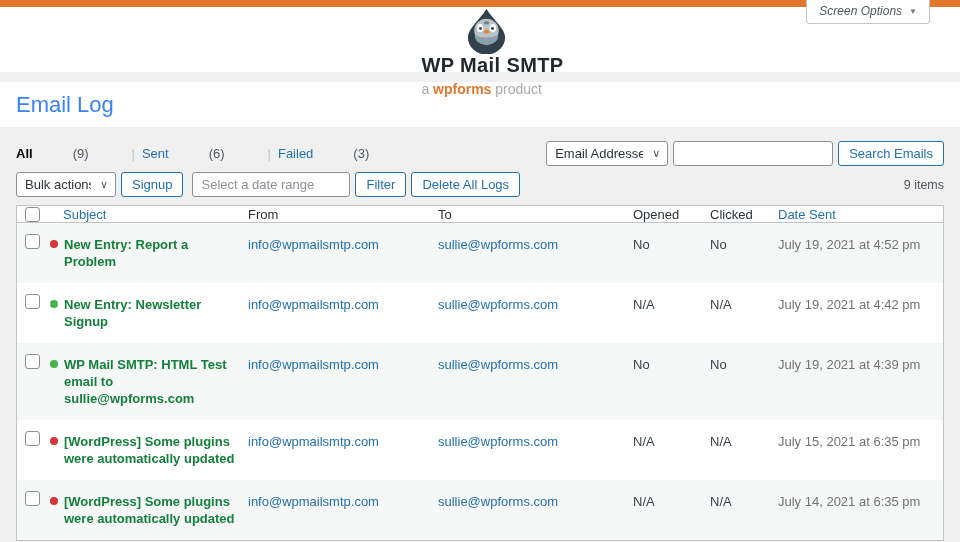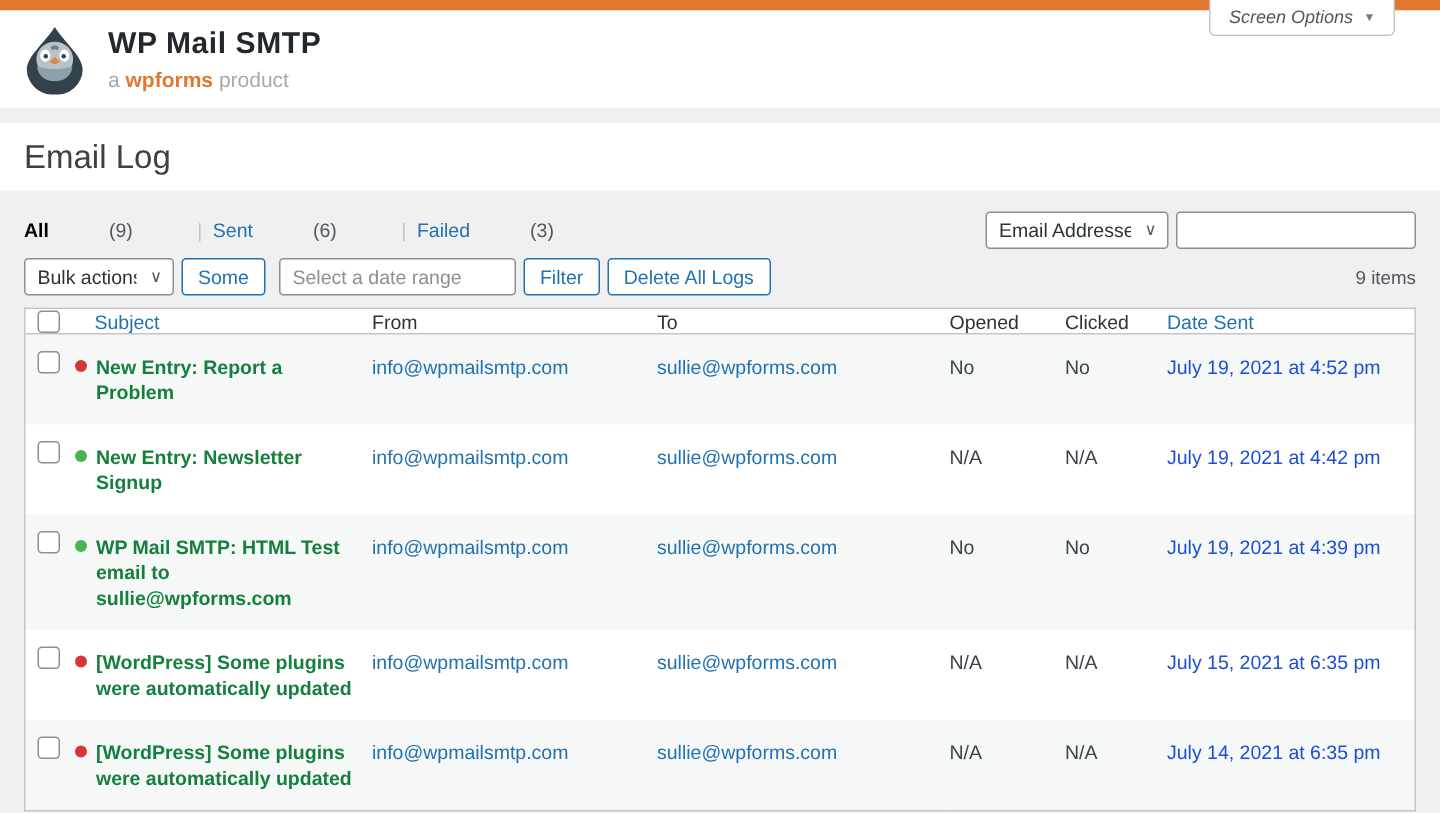--- a/index.html
+++ b/index.html
@@ -26,39 +26,40 @@
     font-style: italic;
   }
   .screen-options .caret { font-size: 8px; color: #787c82; }
 
   
   .plugin-header {
     background: #fff;
     height: 65px;
     display: flex; align-items: center;
     padding-left: 13px;
+    flex-direction: column;
   }
   .logo { width: 47px; height: 47px; flex: 0 0 auto; }
   .title-block { margin-left: 12px; }
   .plugin-title {
     font-size: 20px; font-weight: bold; color: #23282d;
     letter-spacing: 0.4px;
   }
   .plugin-subtitle { font-size: 14px; color: #a7aaad; margin-top: 4px; }
   .plugin-subtitle .brand { color: #e27730; font-weight: bold; }
 
   
   .page-title-band {
     background: #fff;
     margin-top: 10px;
     height: 45px;
     display: flex; align-items: center;
     padding: 0 16px;
   }
-  .page-title { font-size: 22px; font-weight: 400; color: #404040; }
+  .page-title { font-size: 22px; font-weight: 400; color: #3b82f6; }
 
   
   .content { padding: 0 16px; }
 
   .toolbar-row {
     display: flex; justify-content: space-between; align-items: center;
   }
   .toolbar-row.first { margin-top: 14px; }
   .toolbar-row.second { margin-top: 6px; }
 
@@ -145,21 +146,21 @@
     width: 8px; height: 8px; border-radius: 50%;
     margin: 4px 6px 0 0;
   }
   .dot-sent { background: #46b450; }
   .dot-failed { background: #d63638; }
   .subject-link {
     color: #15803d; font-weight: bold; text-decoration: none;
   }
   .email-link { color: #2271b1; text-decoration: none; }
   td.val-cell { color: #3c434a; }
-  td.date-cell { color: #1d4ed8; }
+  td.date-cell { color: #737373; }
 </style>
 </head>
 <body>
 
 <div class="topbar"></div>
 
 <div class="screen-options">
   <span>Screen Options</span>
   <span class="caret">▼</span>
 </div>
@@ -208,32 +209,33 @@
         </span>
       </div>
     <div class="controls">
       <span class="select-wrap">
         <select style="width:122px;">
           <option>Email Addresses</option>
         </select>
         <span class="chev">∨</span>
       </span>
       <input type="text" style="width: 160px;" value="">
+      <button class="btn">Search Emails</button>
     </div>
   </div>
 
   <div class="toolbar-row second">
     <div class="controls">
       <span class="select-wrap">
         <select style="width:100px;">
           <option>Bulk actions</option>
         </select>
         <span class="chev">∨</span>
       </span>
-      <button class="btn">Some</button>
+      <button class="btn">Signup</button>
       <input type="text" style="width: 158px; margin-left: 4px;" placeholder="Select a date range">
       <button class="btn">Filter</button>
       <button class="btn">Delete All Logs</button>
     </div>
     <div class="items-count">9 items</div>
   </div>
 
   <div class="log-table-wrap">
     <table class="log-table">
       <colgroup>

